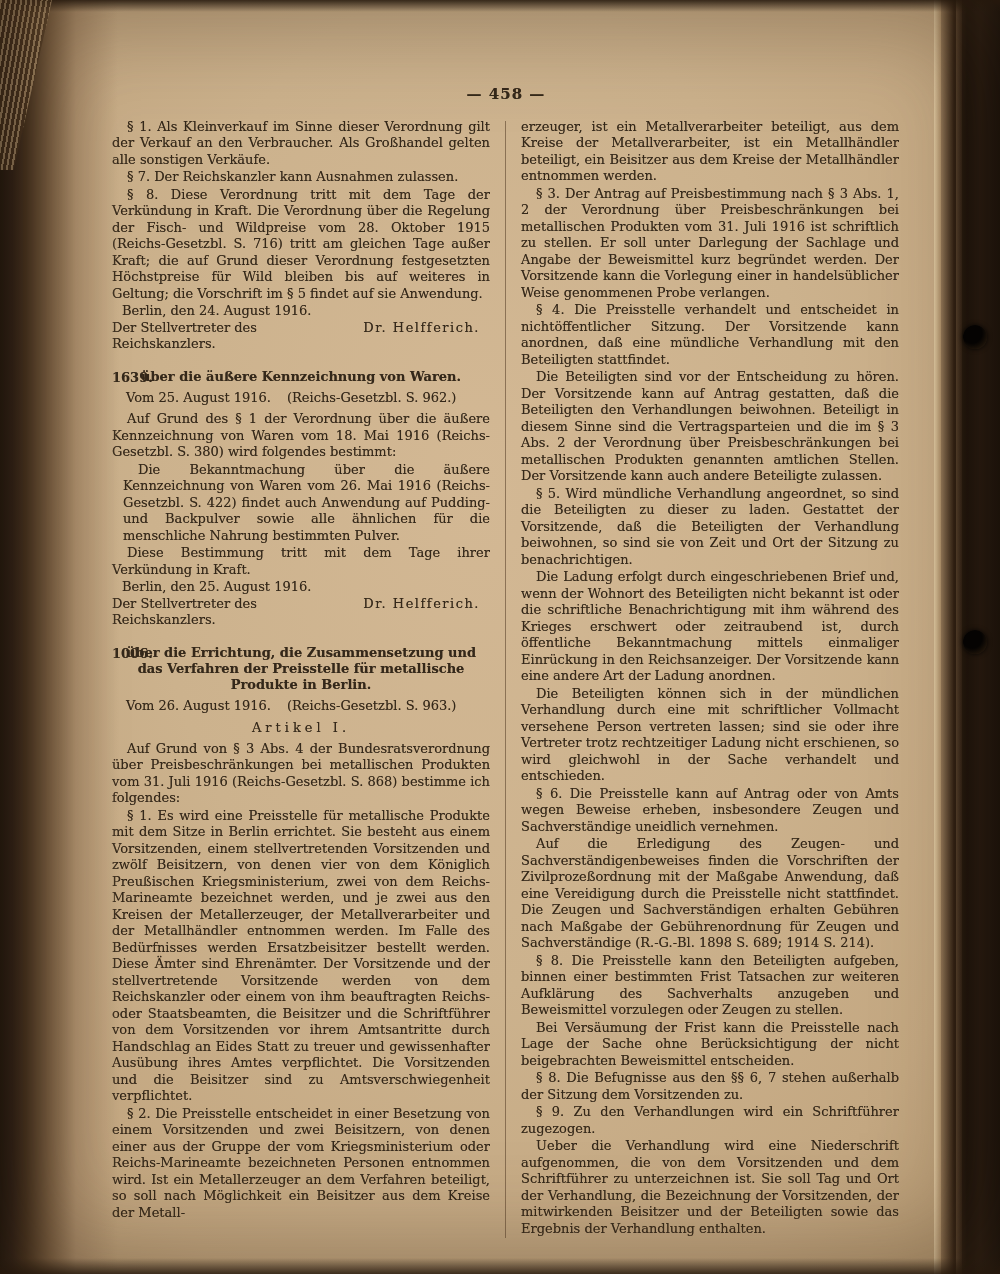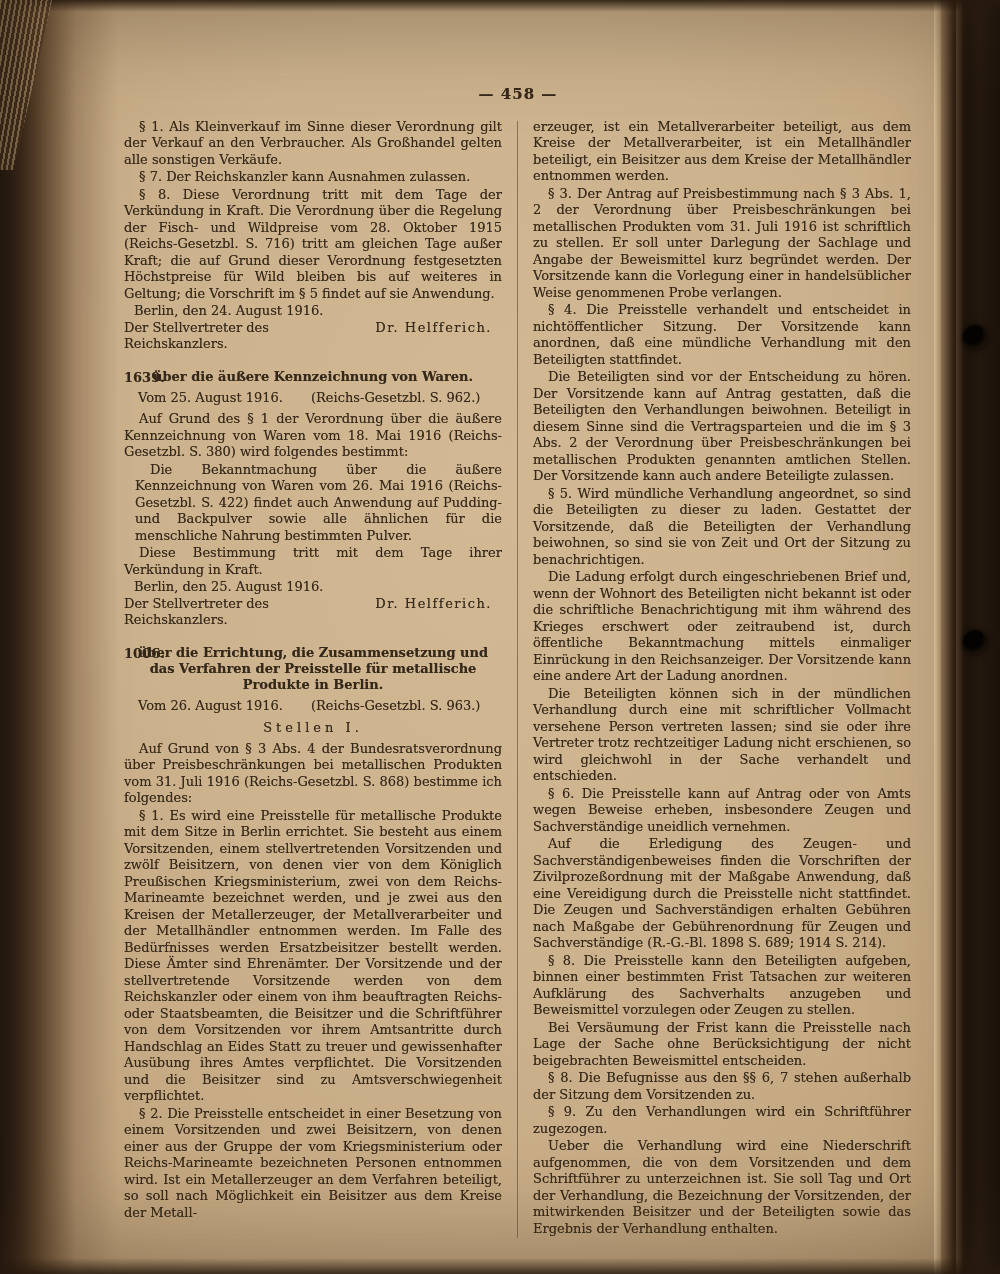--- a/index.html
+++ b/index.html
@@ -20,39 +20,39 @@
   .edge-right::before{content:"";position:absolute;left:0;top:0;bottom:0;width:7px;opacity:.85;
     background:linear-gradient(90deg,#e4cea7,#b2946d);}
   .edge-right::after{content:"";position:absolute;left:22px;top:0;bottom:0;width:6px;opacity:.45;
     background:linear-gradient(90deg,#7e6448,#3a281a);}
   .hole{position:absolute;width:24px;height:24px;border-radius:50%;z-index:7;
     background:radial-gradient(circle at 38% 35%, #050302 0 46%, #1a1108 72%, #3a2a1b 100%);
     box-shadow:0 0 5px rgba(0,0,0,.85);}
   .hole-1{top:325px;right:13px;}
   .hole-2{top:630px;right:13px;}
 
-  .content{position:absolute;left:124px;top:86px;width:788px;z-index:2;color:#34281a;
+  .content{position:absolute;left:112px;top:86px;width:788px;z-index:2;color:#34281a;
     font-family:"DejaVu Serif","Liberation Serif",serif;font-size:13px;line-height:16.5px;
     text-shadow:0 0 .5px rgba(46,30,14,.5);}
   .pageno{text-align:center;font-size:15px;font-weight:bold;letter-spacing:1px;}
   .cols{display:flex;align-items:stretch;margin-top:16px;}
   .col{width:378px;}
   .divider{width:1px;align-self:stretch;background:rgba(82,59,36,.55);margin:2px 15px 0 15px;}
 
   .p{margin:0 0 1px 0;text-indent:15px;text-align:justify;}
   .cont{text-indent:0;}
   .inset{padding-left:11px;}
   .place{margin:1px 0 0 0;text-indent:10px;text-align:left;}
   .sig{display:flex;justify-content:space-between;margin:0 10px 2px 0;}
   .sig .name{letter-spacing:1.5px;white-space:nowrap;}
   .heading{position:relative;text-align:center;margin:12px 0 5px 0;}
   .hnum{position:absolute;left:0;top:1px;font-weight:bold;}
   .htitle{font-weight:bold;letter-spacing:3px;font-size:14px;}
   .hsub{font-weight:bold;margin-top:16px;line-height:16px;padding:0 4px;}
-  .dateline{display:flex;gap:28px;padding-left:14px;margin:2px 0 5px 0;}
+  .dateline{display:flex;gap:16px;padding-left:14px;margin:2px 0 5px 0;}
   .artikel{text-align:center;letter-spacing:4px;margin:6px 0 4px 0;}
 </style>
 </head>
 <body>
 
 <div class="scan">
 
   <div class="content">
     <div class="pageno">— 458 —</div>
 
@@ -86,21 +86,21 @@
         </div>
 
         <div class="heading">
           <span class="hnum">1006.</span>
           <div class="hsub">über die Errichtung, die Zusammensetzung und das Verfahren der Preisstelle für metallische Produkte in Berlin.</div>
         </div>
         <div class="dateline">
           <span>Vom 26. August 1916.</span>
           <span>(Reichs-Gesetzbl. S. 963.)</span>
         </div>
-        <div class="artikel">Stellen I.</div>
+        <div class="artikel">Artikel I.</div>
         <p class="p">Auf Grund von § 3 Abs. 4 der Bundesratsverordnung über Preisbeschränkungen bei metallischen Produkten vom 31. Juli 1916 (Reichs-Gesetzbl. S. 868) bestimme ich folgendes:</p>
         <p class="p">§ 1. Es wird eine Preisstelle für metallische Produkte mit dem Sitze in Berlin errichtet. Sie besteht aus einem Vorsitzenden, einem stellvertretenden Vorsitzenden und zwölf Beisitzern, von denen vier von dem Königlich Preußischen Kriegsministerium, zwei von dem Reichs-Marineamte bezeichnet werden, und je zwei aus den Kreisen der Metallerzeuger, der Metallverarbeiter und der Metallhändler entnommen werden. Im Falle des Bedürfnisses werden Ersatzbeisitzer bestellt werden. Diese Ämter sind Ehrenämter. Der Vorsitzende und der stellvertretende Vorsitzende werden von dem Reichskanzler oder einem von ihm beauftragten Reichs- oder Staatsbeamten, die Beisitzer und die Schriftführer von dem Vorsitzenden vor ihrem Amtsantritte durch Handschlag an Eides Statt zu treuer und gewissenhafter Ausübung ihres Amtes verpflichtet. Die Vorsitzenden und die Beisitzer sind zu Amtsverschwiegenheit verpflichtet.</p>
         <p class="p">§ 2. Die Preisstelle entscheidet in einer Besetzung von einem Vorsitzenden und zwei Beisitzern, von denen einer aus der Gruppe der vom Kriegsministerium oder Reichs-Marineamte bezeichneten Personen entnommen wird. Ist ein Metallerzeuger an dem Verfahren beteiligt, so soll nach Möglichkeit ein Beisitzer aus dem Kreise der Metall-</p>
       </div>
 
       <div class="divider"></div>
 
       <div class="col">
         <p class="p cont">erzeuger, ist ein Metallverarbeiter beteiligt, aus dem Kreise der Metallverarbeiter, ist ein Metallhändler beteiligt, ein Beisitzer aus dem Kreise der Metallhändler entnommen werden.</p>
         <p class="p">§ 3. Der Antrag auf Preisbestimmung nach § 3 Abs. 1, 2 der Verordnung über Preisbeschränkungen bei metallischen Produkten vom 31. Juli 1916 ist schriftlich zu stellen. Er soll unter Darlegung der Sachlage und Angabe der Beweismittel kurz begründet werden. Der Vorsitzende kann die Vorlegung einer in handelsüblicher Weise genommenen Probe verlangen.</p>

